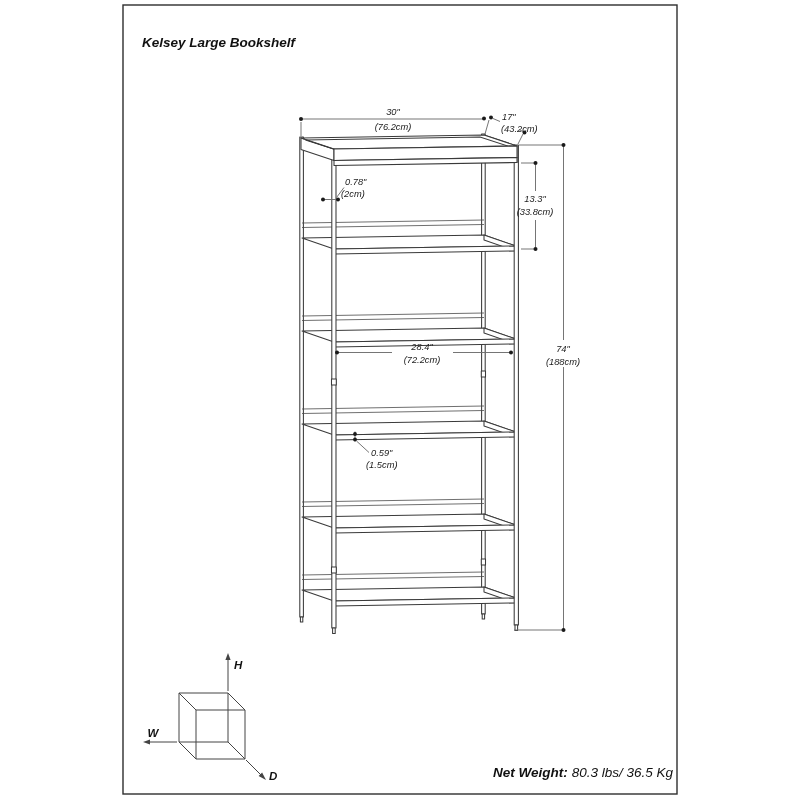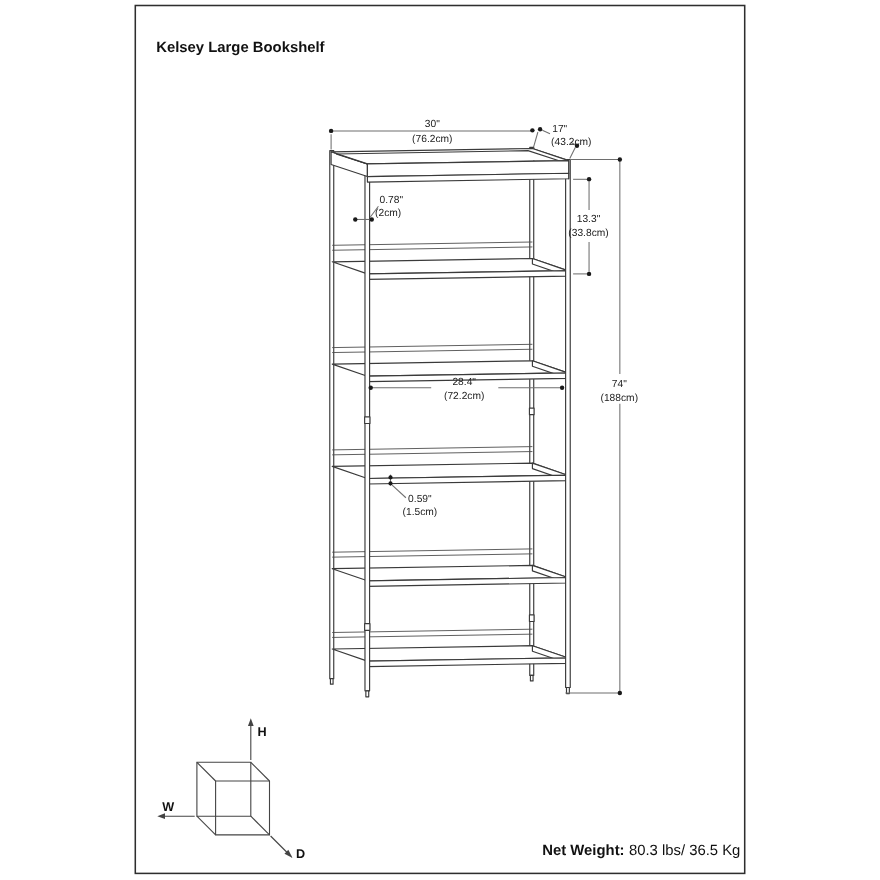--- a/index.html
+++ b/index.html
@@ -1,16 +1,16 @@
 <!DOCTYPE html>
 <html><head>
 <meta charset="utf-8">
 <style>
   html,body{margin:0;padding:0;background:#fff;}
-  #stage{position:relative;width:800px;height:800px;background:#fff;font-family:"Liberation Sans",sans-serif;}
+  #stage{position:relative;width:800px;height:800px;background:#fff;font-family:"Liberation Sans",sans-serif;font-style:italic;}
   svg{position:absolute;left:0;top:0;}
   .border{fill:none;stroke:#2e2e2e;stroke-width:1.4;}
   .title{font-weight:bold;font-size:13.5px;fill:#111;}
   .nw{font-size:13.5px;fill:#111;}
   .sh{fill:#ffffff;stroke:#3a3a3a;stroke-width:1.05;stroke-linejoin:round;}
   .ln{fill:none;stroke:#3a3a3a;stroke-width:1.05;}
   .lnt{fill:none;stroke:#4a4a4a;stroke-width:0.8;}
   .dl{fill:none;stroke:#6e6e6e;stroke-width:0.95;}
   .dt{fill:#1a1a1a;stroke:none;}
   .dtx{fill:#222;font-size:9.3px;stroke:none;}

